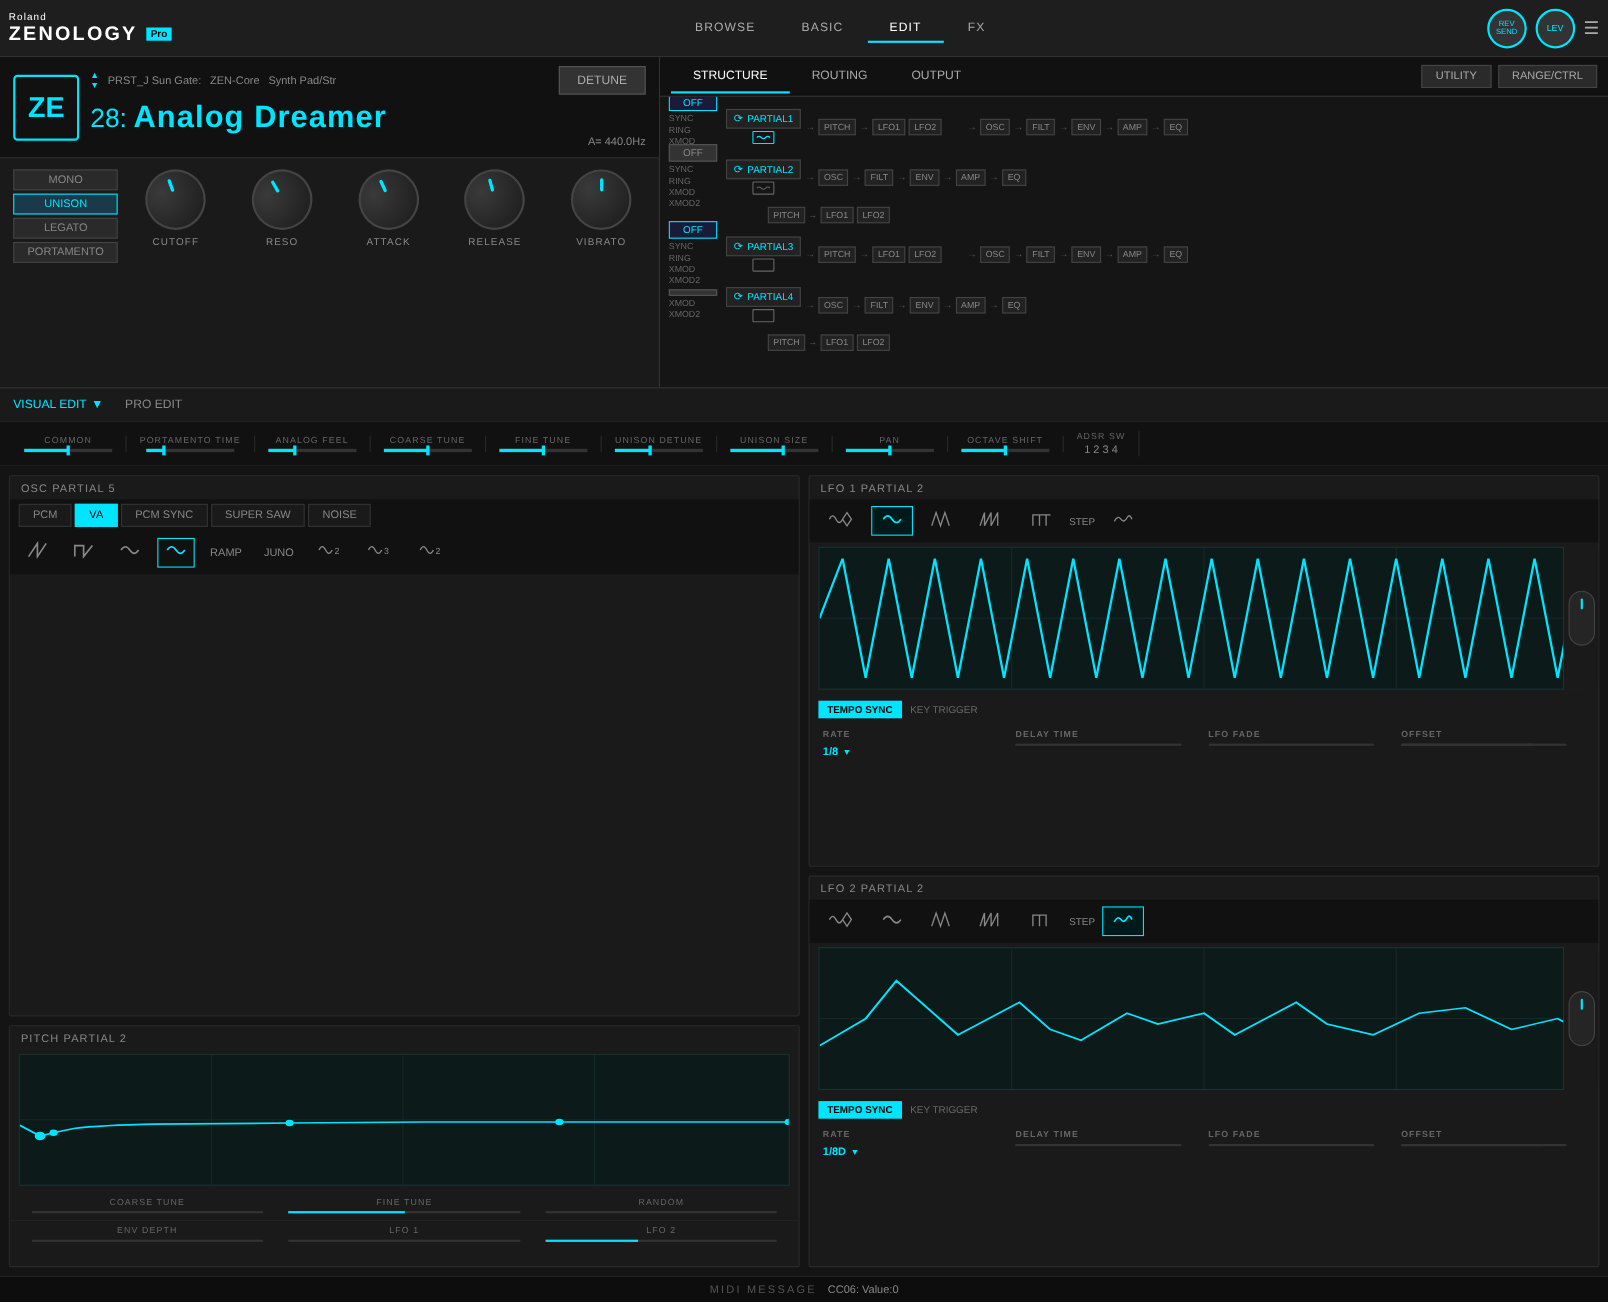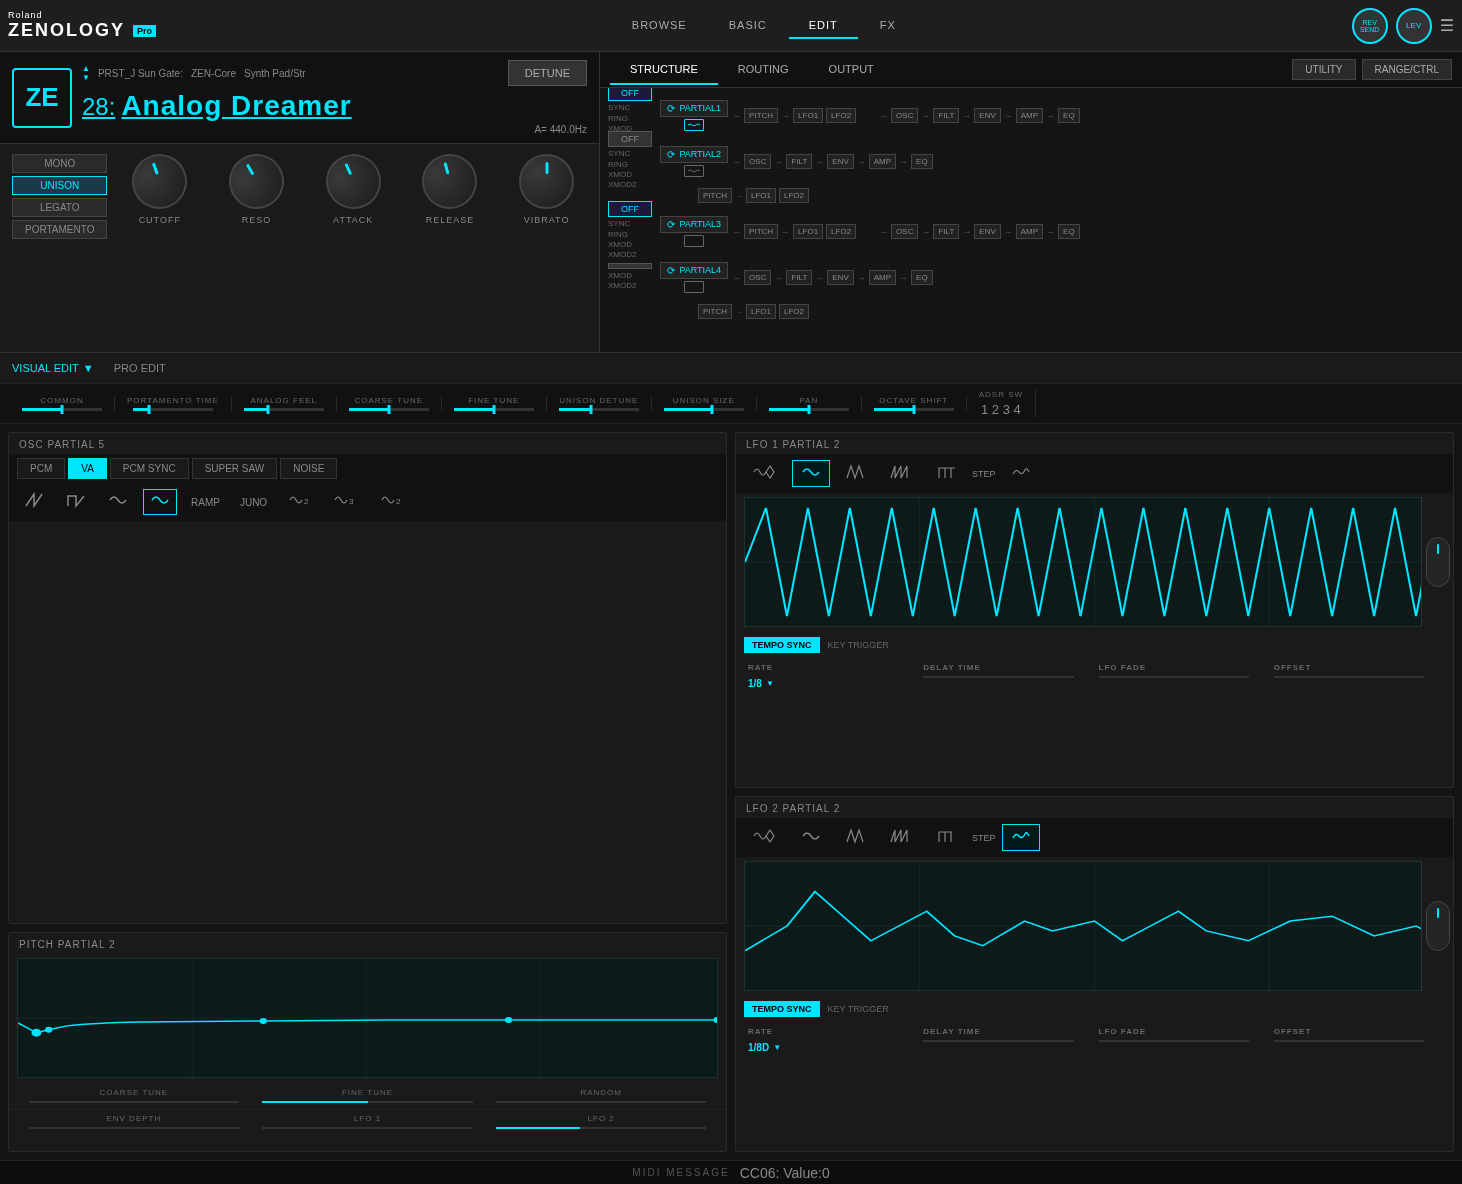--- a/index.html
+++ b/index.html
@@ -701,21 +701,21 @@
       gap: 10px;
       border-top: 1px solid #222;
     }
     .midi-label {
       color: #555;
       font-size: 10px;
       letter-spacing: 2px;
     }
     .midi-value {
       color: #888;
-      font-size: 14px;
+      font-size: 10px;
     }
 
     
     ::-webkit-scrollbar { width: 4px; }
     ::-webkit-scrollbar-track { background: #111; }
     ::-webkit-scrollbar-thumb { background: #333; }
   </style>
 </head>
 <body>
 
@@ -758,21 +758,21 @@
               <span class="preset-arrow">▲</span>
               <span class="preset-arrow">▼</span>
             </div>
             <span class="preset-meta-text">PRST_J Sun Gate:</span>
             <span class="preset-meta-text">ZEN-Core</span>
             <span class="preset-meta-text">Synth Pad/Str</span>
             <div style="margin-left:auto;">
               <button class="write-btn">DETUNE</button>
             </div>
           </div>
-          <div style="display:flex;align-items:baseline;gap:6px;text-decoration:underline;">
+          <div style="display:flex;align-items:baseline;gap:6px;">
             <span style="color:#00e5ff;font-size:24px;">28:</span>
             <span class="preset-name">Analog Dreamer</span>
           </div>
           <div class="tune-info">A= 440.0Hz</div>
         </div>
       </div>
 
       <div class="mode-row" style="padding:10px 12px;display:flex;gap:12px;align-items:flex-start;">
         <div class="mode-btn-group">
           <button class="mode-btn">MONO</button>
@@ -1022,21 +1022,21 @@
     </div>
     <div class="param-item">
       <span class="param-label">OCTAVE SHIFT</span>
       <div class="param-slider">
         <div class="param-slider-fill" style="width:50%"></div>
         <div class="param-slider-thumb" style="left:50%"></div>
       </div>
     </div>
     <div class="param-item">
       <span class="param-label">ADSR SW</span>
-      <span style="color:#888;font-size:13px;">1  2  3  4</span>
+      <span style="color:#888;font-size:10px;">1  2  3  4</span>
     </div>
   </div>
 
   <div class="lower-section">
 
     <div class="left-lower">
 
       <div class="edit-panel osc-panel">
         <div class="panel-header">OSC PARTIAL 5</div>
         <div class="wave-type-tabs">

